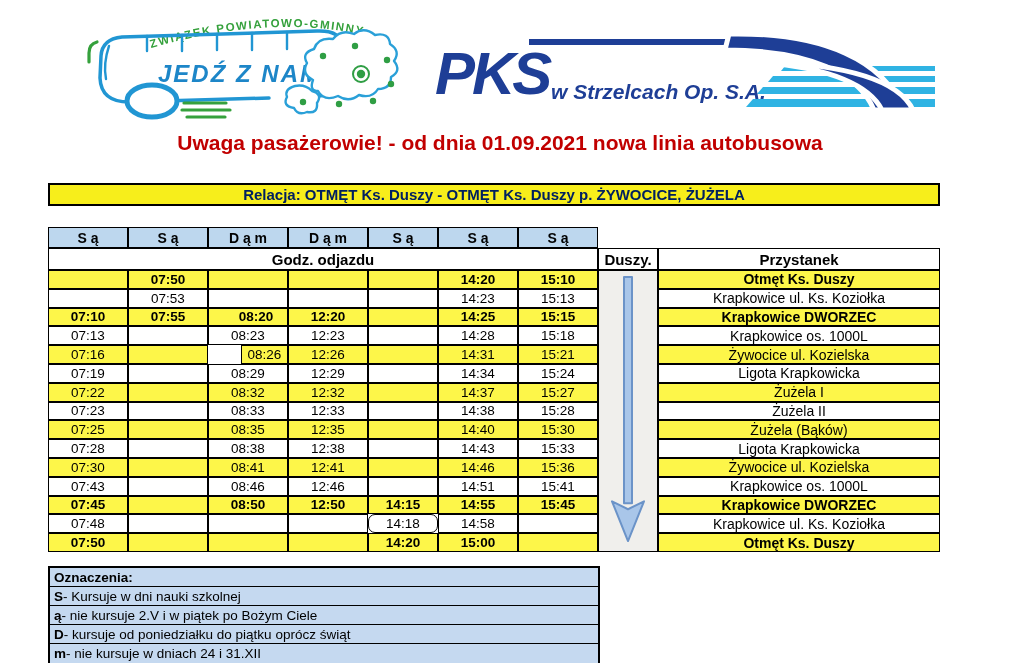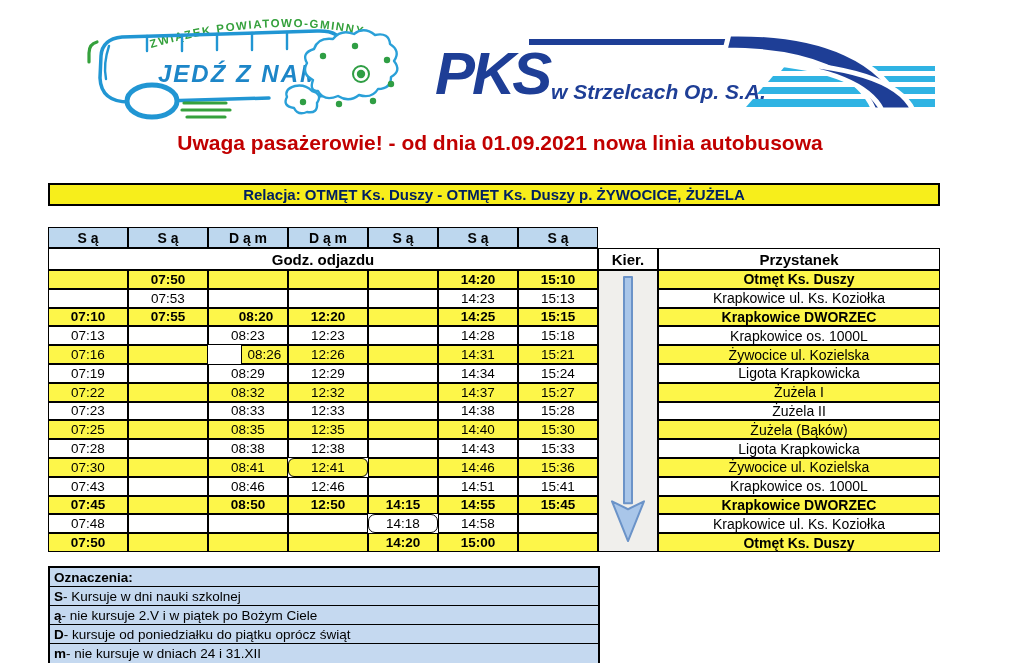--- a/index.html
+++ b/index.html
@@ -98,21 +98,21 @@
   <text class="pks" x="2" y="64">PKS</text>
   <text class="pks-sub" x="118" y="69">w Strzelcach Op. S.A.</text>
 </svg>
 
 <div id="notice">Uwaga pasażerowie! - od dnia 01.09.2021 nowa linia autobusowa</div>
 
 <div id="banner">Relacja: OTMĘT Ks. Duszy - OTMĘT Ks. Duszy p. ŻYWOCICE, ŻUŻELA</div>
 
 <div id="timetable">
   <div class="cell head" style="grid-area:2/1/3/8">Godz. odjazdu</div>
-  <div class="cell head" style="grid-area:2/8">Kier.</div>
+  <div class="cell head" style="grid-area:2/8">Duszy.</div>
   <div class="cell head" style="grid-area:2/9">Przystanek</div>
   <div class="cell" id="kier-body">
     <svg viewBox="0 0 58 282" preserveAspectRatio="none">
       <rect class="arrow-shape" x="25" y="6" width="8" height="228"></rect>
       <polygon class="arrow-shape" points="13,232 29,240 45,232 29,272"></polygon>
     </svg>
   </div>
 <div class="cell code" style="grid-area: 1 / 1;">S ą</div>
     <div class="cell code" style="grid-area: 1 / 2;">S ą</div>
     <div class="cell code" style="grid-area: 1 / 3;">D ą m</div>
@@ -196,21 +196,21 @@
     <div class="cell time" style="grid-area: 12 / 2;"></div>
     <div class="cell time" style="grid-area: 12 / 3;">08:38</div>
     <div class="cell time" style="grid-area: 12 / 4;">12:38</div>
     <div class="cell time" style="grid-area: 12 / 5;"></div>
     <div class="cell time" style="grid-area: 12 / 6;">14:43</div>
     <div class="cell time" style="grid-area: 12 / 7;">15:33</div>
     <div class="cell stop" style="grid-area: 12 / 9;">Ligota Krapkowicka</div>
     <div class="cell time hl" style="grid-area: 13 / 1;">07:30</div>
     <div class="cell time hl" style="grid-area: 13 / 2;"></div>
     <div class="cell time hl" style="grid-area: 13 / 3;">08:41</div>
-    <div class="cell time hl" style="grid-area: 13 / 4; border-radius: 6px;">12:41</div>
+    <div class="cell time hl" style="grid-area: 13 / 4;">12:41</div>
     <div class="cell time hl" style="grid-area: 13 / 5;"></div>
     <div class="cell time hl" style="grid-area: 13 / 6;">14:46</div>
     <div class="cell time hl" style="grid-area: 13 / 7;">15:36</div>
     <div class="cell stop hl" style="grid-area: 13 / 9;">Żywocice ul. Kozielska</div>
     <div class="cell time" style="grid-area: 14 / 1;">07:43</div>
     <div class="cell time" style="grid-area: 14 / 2;"></div>
     <div class="cell time" style="grid-area: 14 / 3;">08:46</div>
     <div class="cell time" style="grid-area: 14 / 4;">12:46</div>
     <div class="cell time" style="grid-area: 14 / 5;"></div>
     <div class="cell time" style="grid-area: 14 / 6;">14:51</div>

